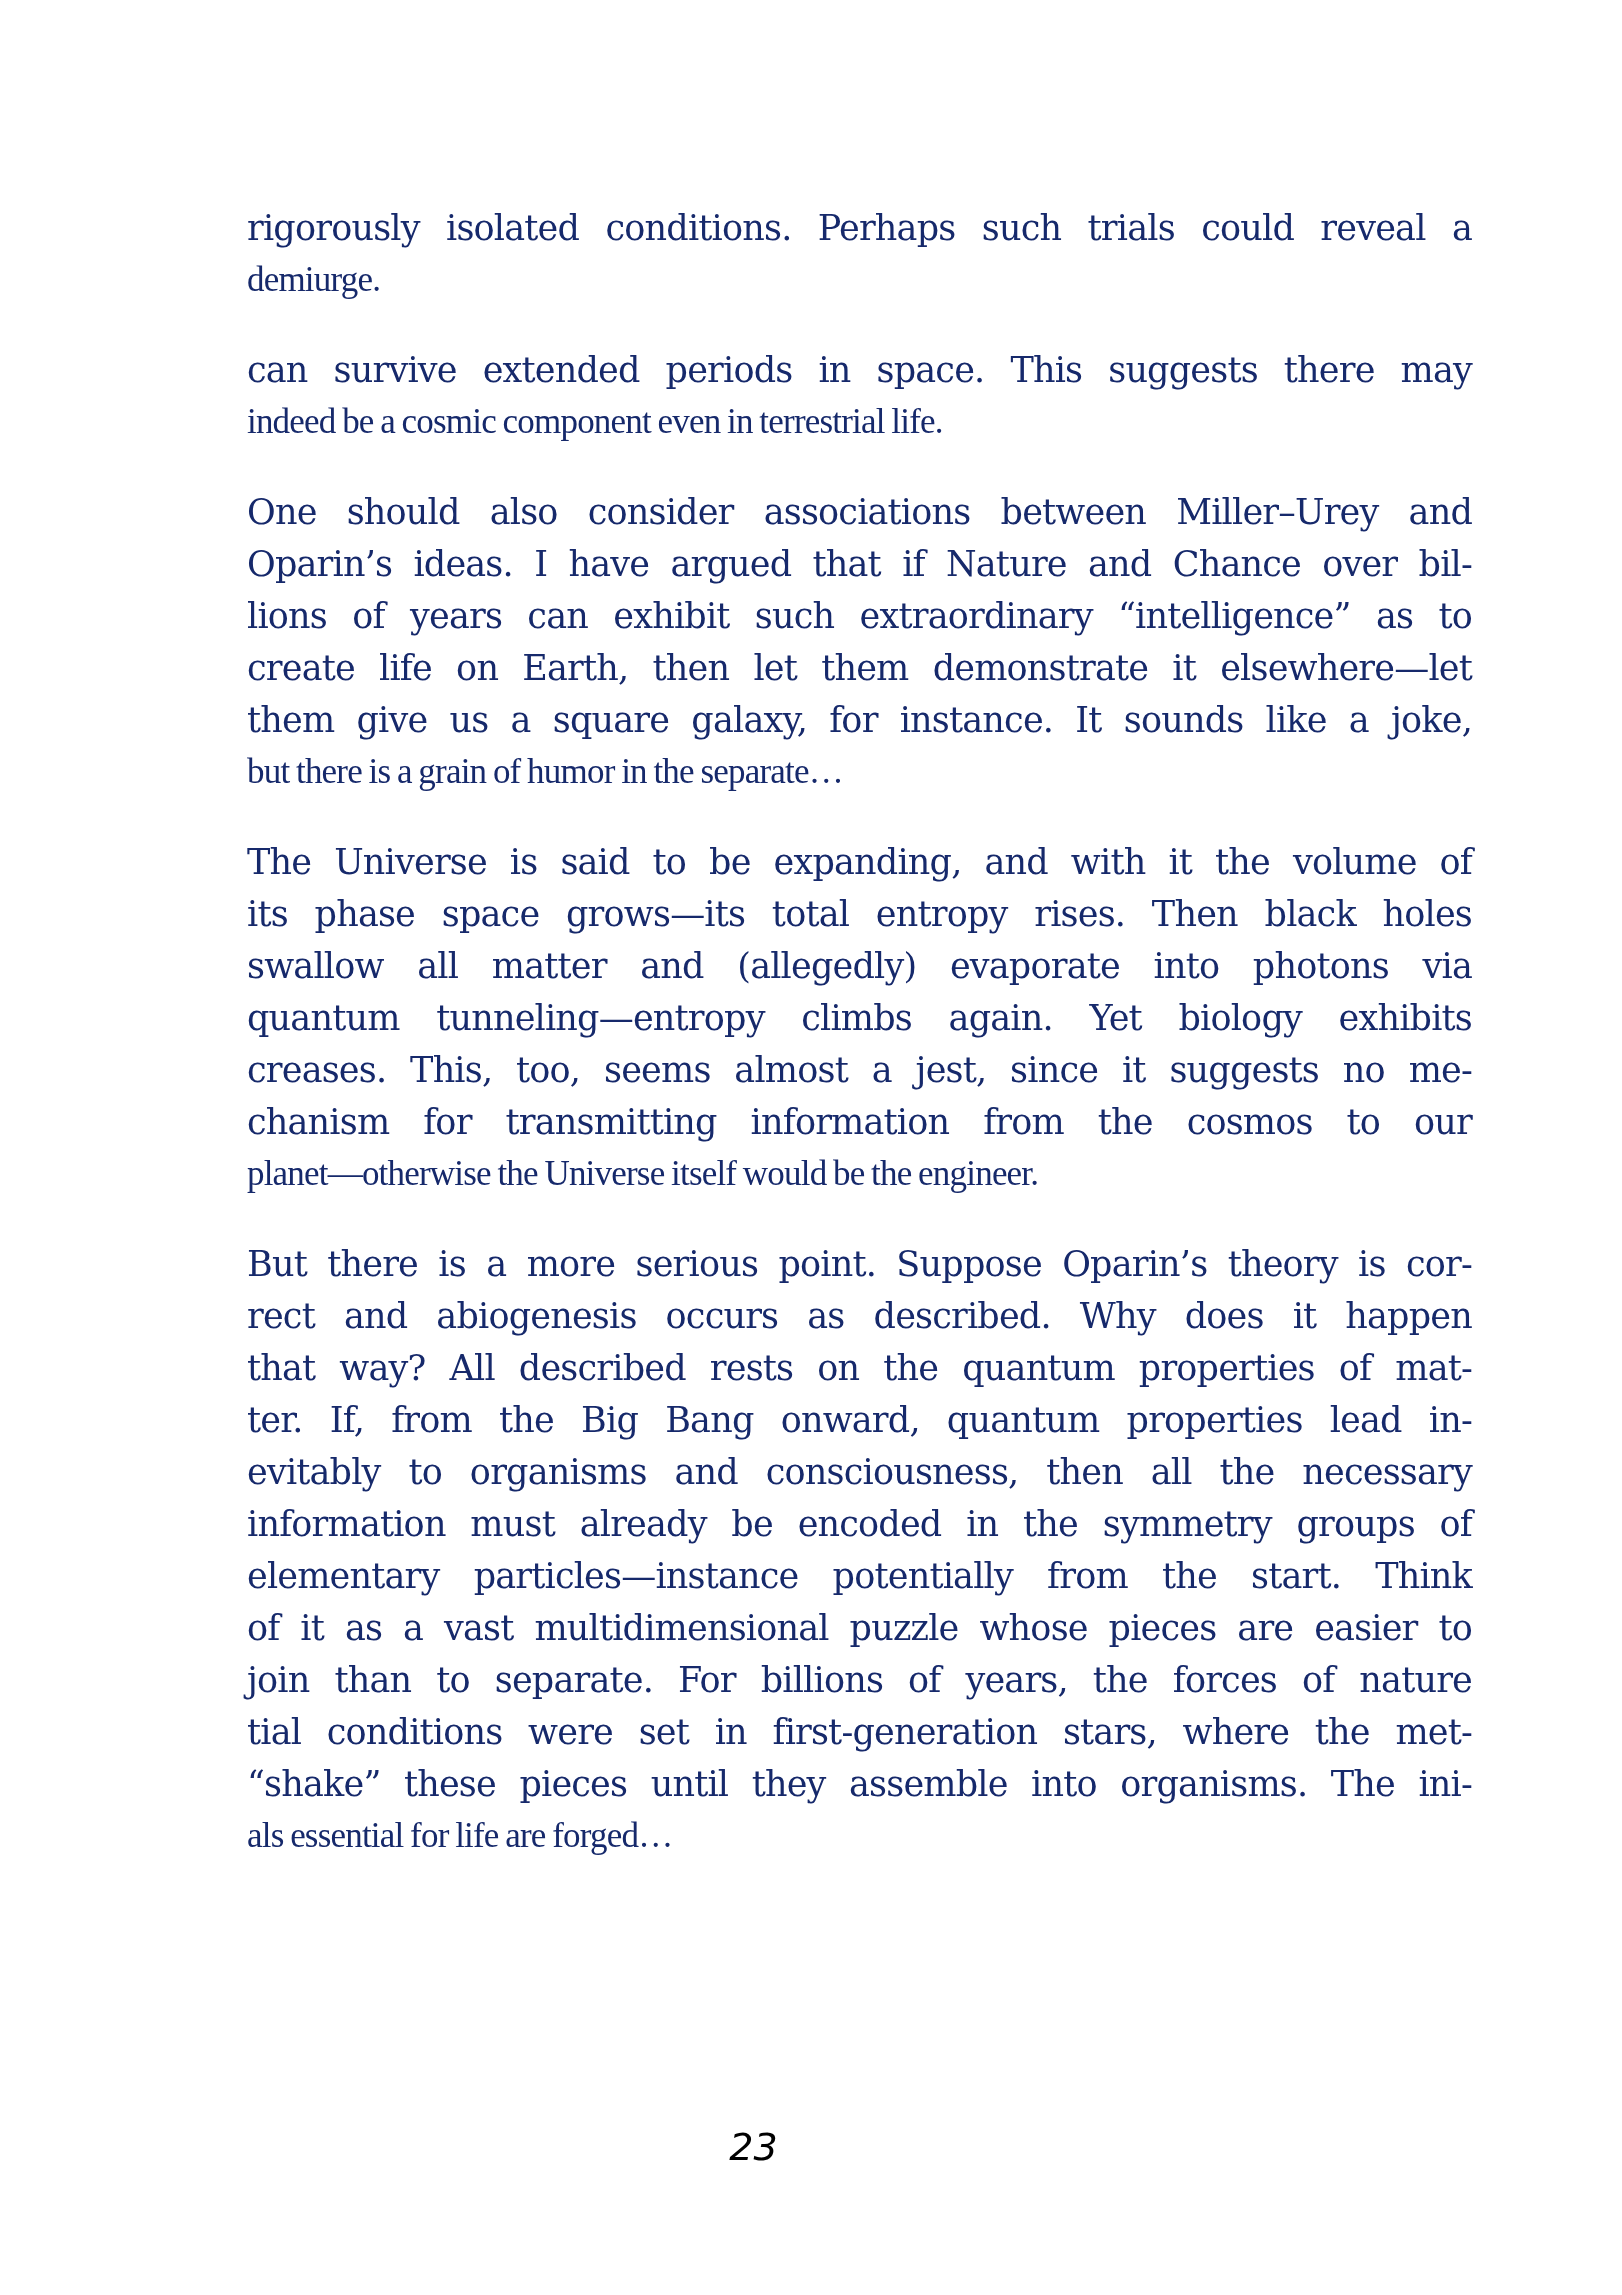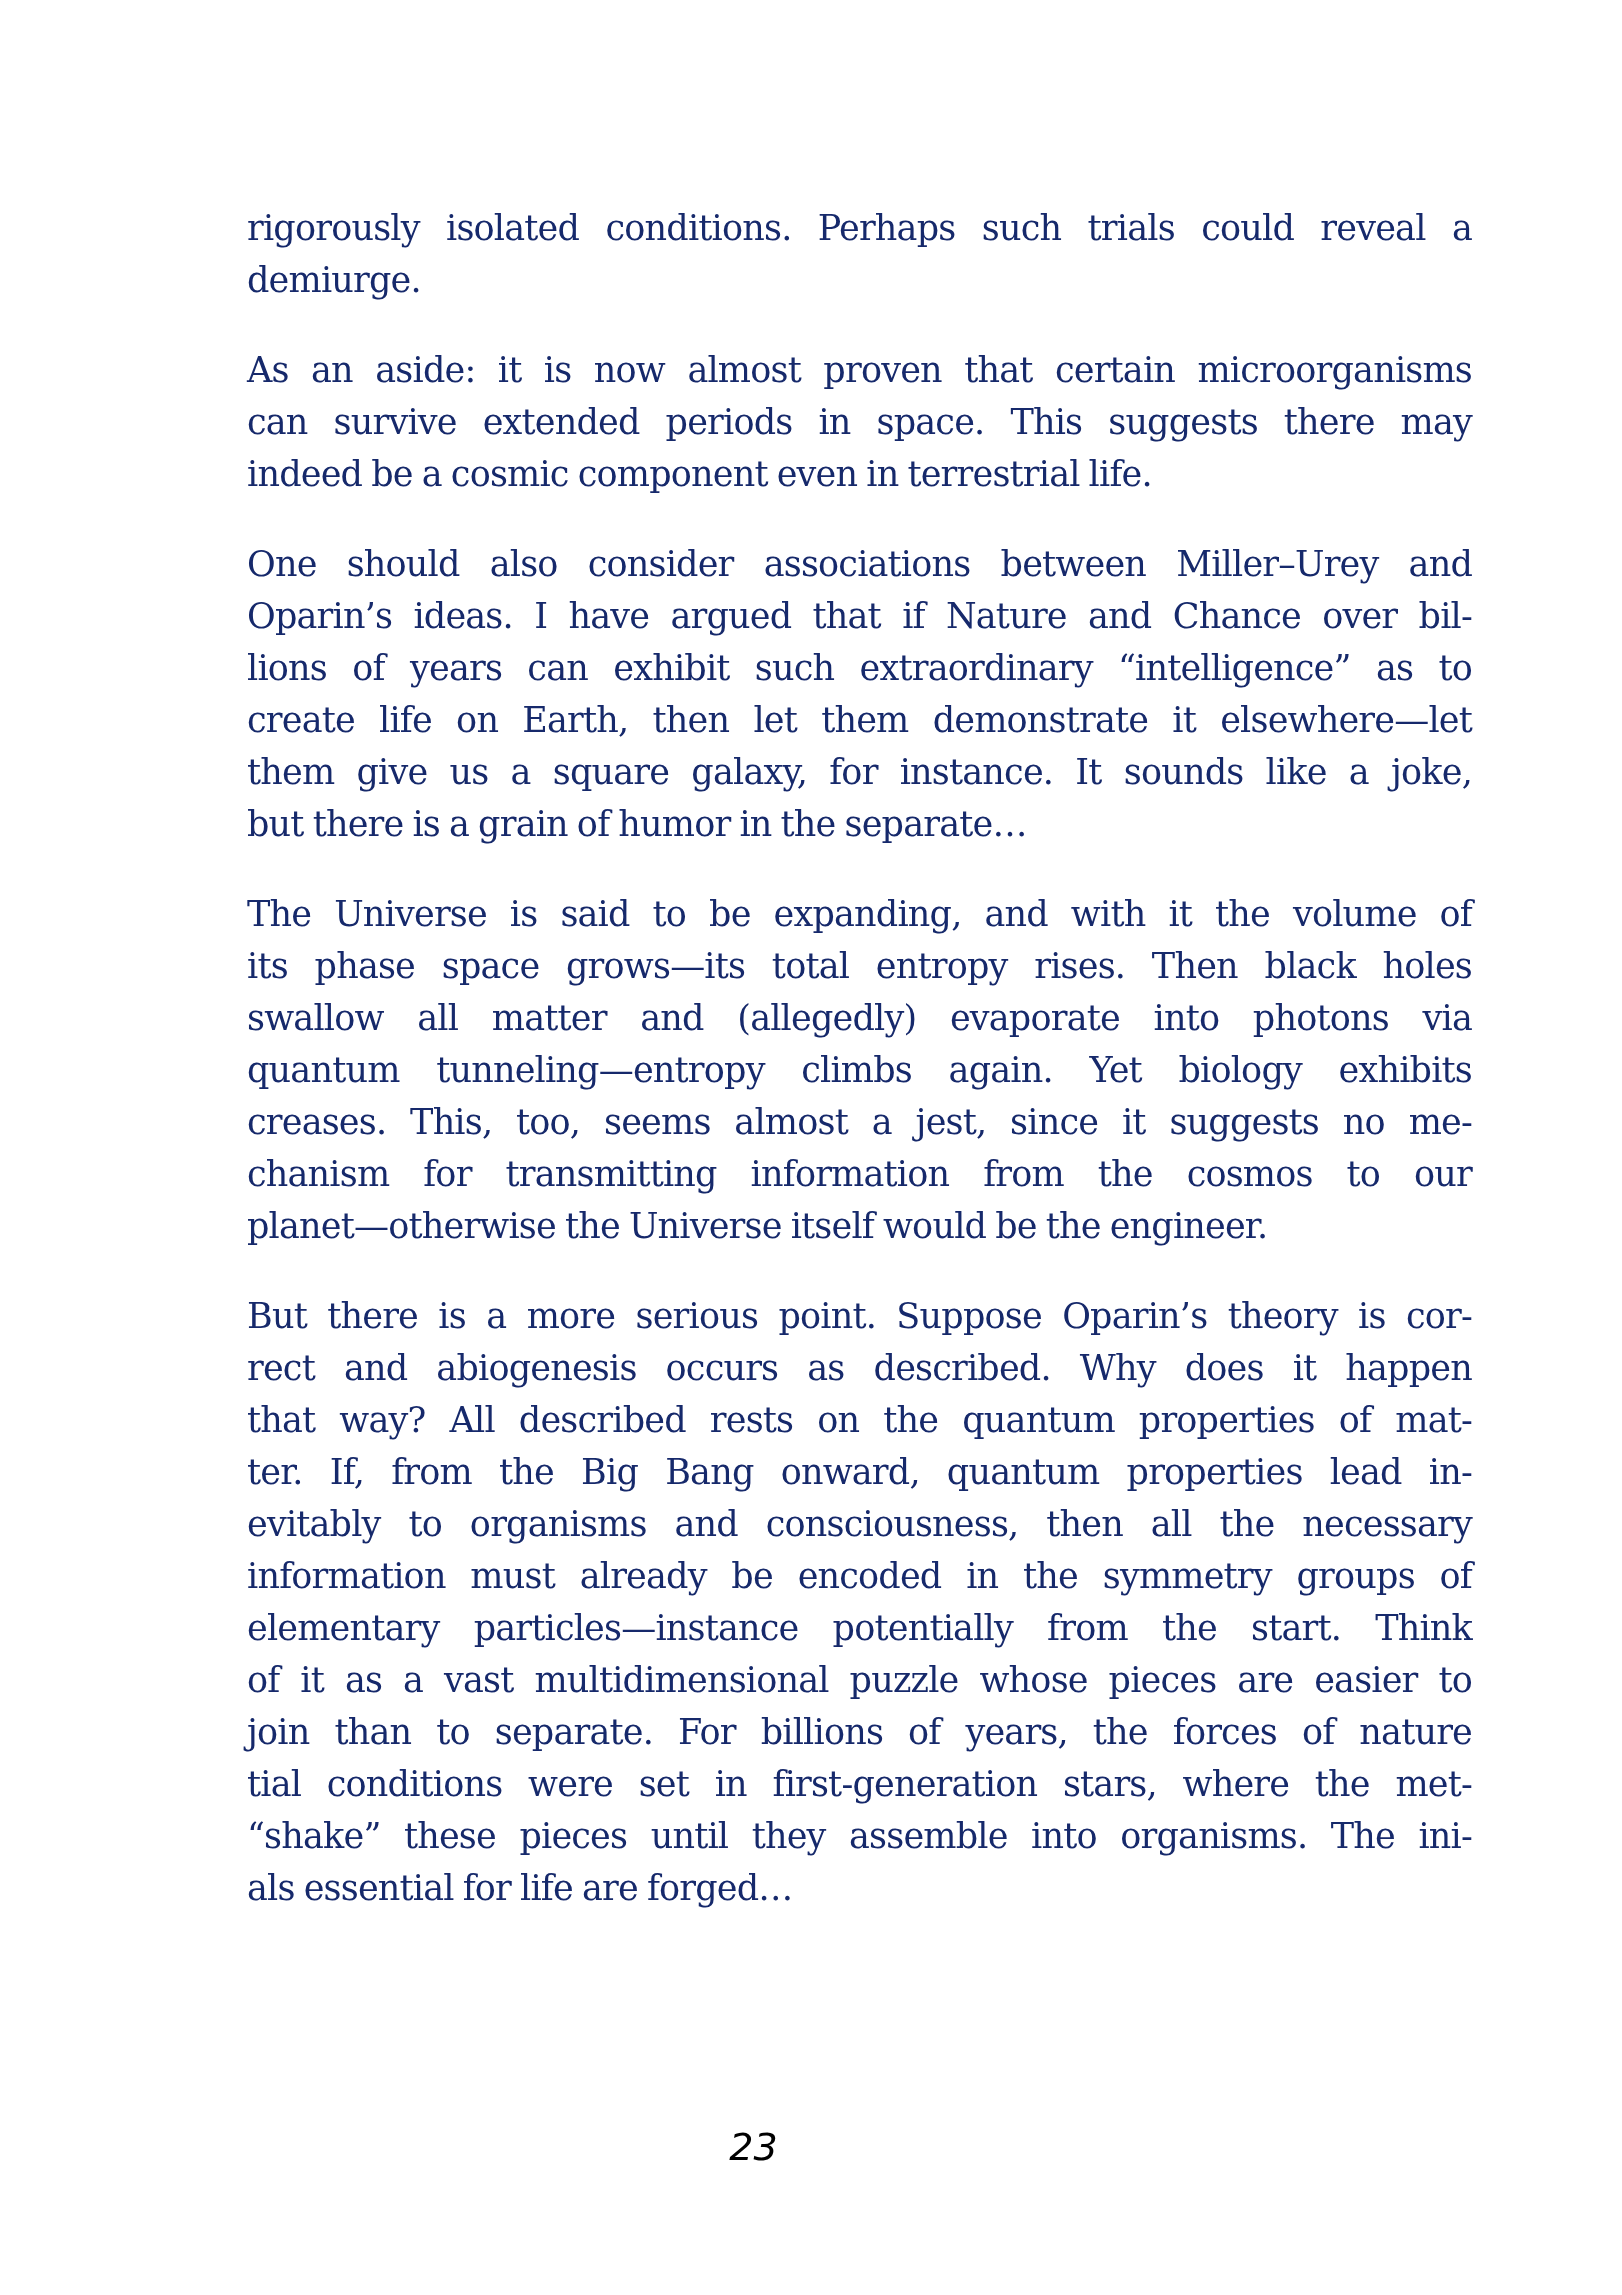--- a/index.html
+++ b/index.html
@@ -18,21 +18,21 @@
   .para { margin: 0 0 38px 0; }
   .line {
     display: block;
     height: 52px;
     white-space: nowrap;
     text-align: justify;
     text-align-last: justify;
     letter-spacing: -0.8px;
     word-spacing: -1.3px;
   }
-  .line.last { text-align-last: left; }
+  .line.last { text-align-last: left; font-family: Liberation Serif, serif; }
   .page-number {
     position: absolute;
     left: 0;
     width: 1507px;
     top: 2119px;
     text-align: center;
     color: #000000;
     font-family: "DejaVu Sans", "Liberation Sans", sans-serif;
     font-style: italic;
     font-size: 38px;
@@ -44,21 +44,20 @@
 
 <div class="page">
   <div class="text-block">
 
     <p class="para">
       <span class="line">rigorously isolated conditions. Perhaps such trials could reveal a</span>
       <span class="line last">demiurge.</span>
     </p>
 
     <p class="para">
-      <span class="line">As an aside: it is now almost proven that certain microorganisms</span>
       <span class="line">can survive extended periods in space. This suggests there may</span>
       <span class="line last">indeed be a cosmic component even in terrestrial life.</span>
     </p>
 
     <p class="para">
       <span class="line">One should also consider associations between Miller–Urey and</span>
       <span class="line">Oparin’s ideas. I have argued that if Nature and Chance over bil-</span>
       <span class="line">lions of years can exhibit such extraordinary “intelligence” as to</span>
       <span class="line">create life on Earth, then let them demonstrate it elsewhere—let</span>
       <span class="line">them give us a square galaxy, for instance. It sounds like a joke,</span>

